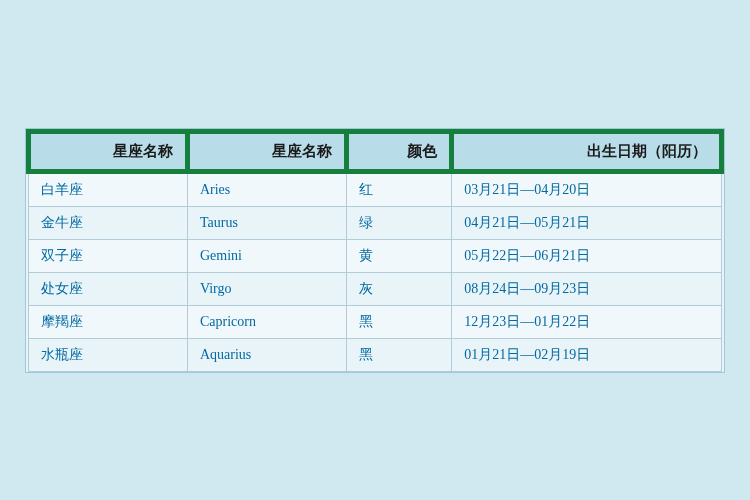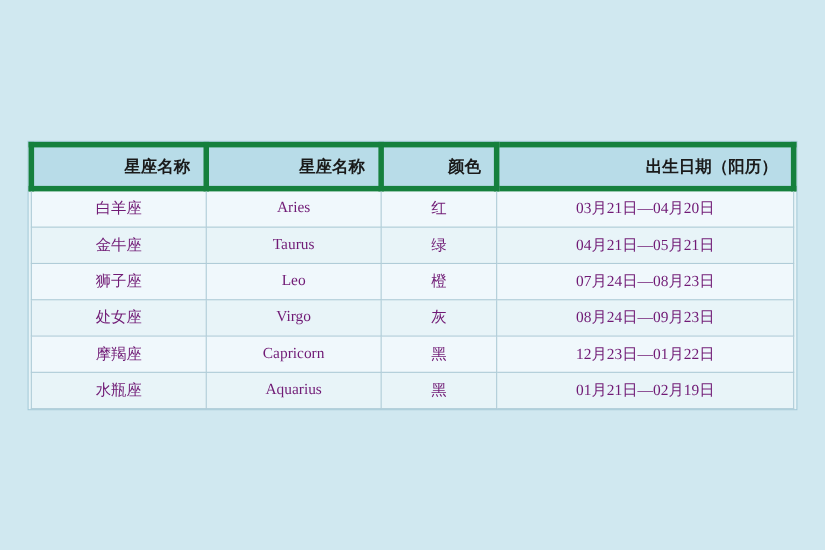--- a/index.html
+++ b/index.html
@@ -38,23 +38,22 @@
     }
     tbody tr {
       background-color: #f0f8fc;
     }
     tbody tr:nth-child(even) {
       background-color: #e8f4f8;
     }
     tbody td {
       border: 1px solid #b0ccd8;
       padding: 7px 12px;
-      text-align: center;
       font-size: 14px;
-      color: #701a75;
+      color: #0369a1;
     }
     tbody td:first-child {
       font-weight: normal;
     }
     tbody td:nth-child(2) {
       font-style: normal;
     }
   </style>
 </head>
 <body>
@@ -76,24 +75,24 @@
           <td>红</td>
           <td>03月21日—04月20日</td>
         </tr>
         <tr>
           <td>金牛座</td>
           <td>Taurus</td>
           <td>绿</td>
           <td>04月21日—05月21日</td>
         </tr>
         <tr>
-          <td>狮子座</td>
-          <td>Leo</td>
-          <td>橙</td>
-          <td>07月24日—08月23日</td>
+          <td>双子座</td>
+          <td>Gemini</td>
+          <td>黄</td>
+          <td>05月22日—06月21日</td>
         </tr>
         <tr>
           <td>处女座</td>
           <td>Virgo</td>
           <td>灰</td>
           <td>08月24日—09月23日</td>
         </tr>
         <tr>
           <td>摩羯座</td>
           <td>Capricorn</td>

